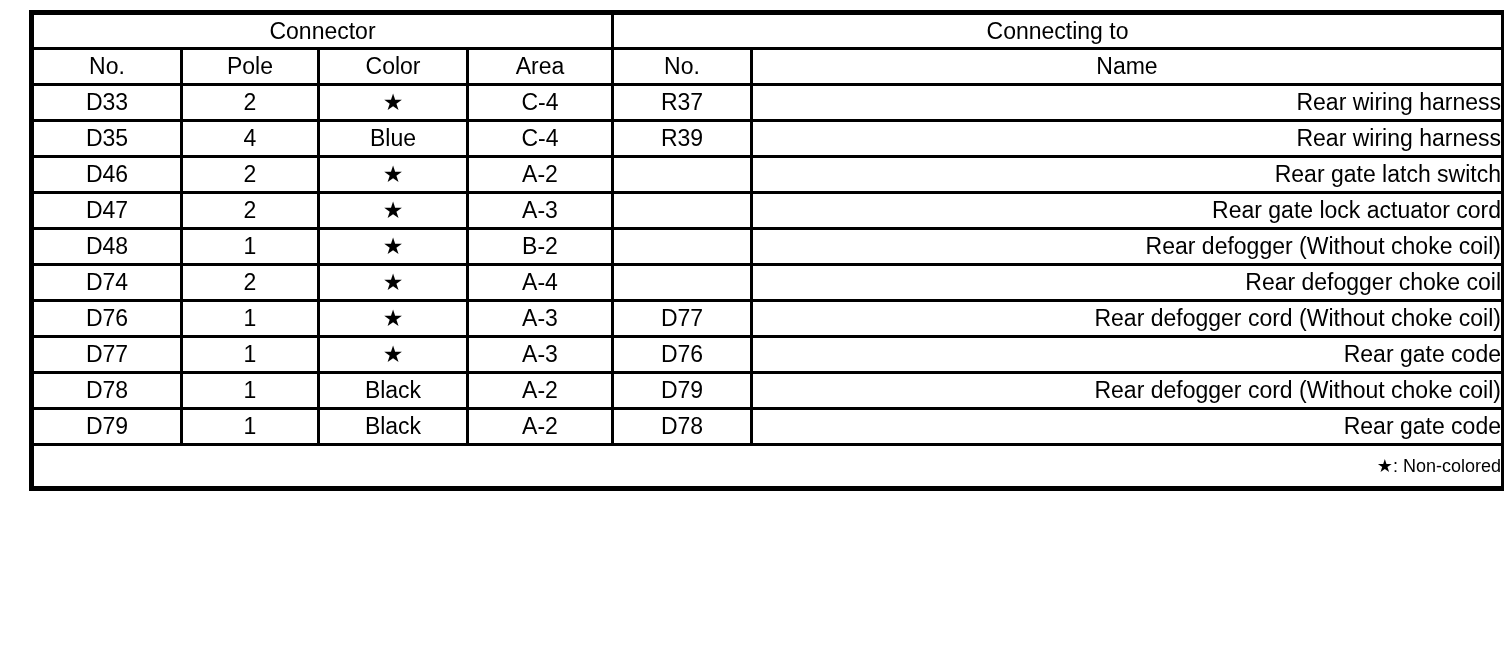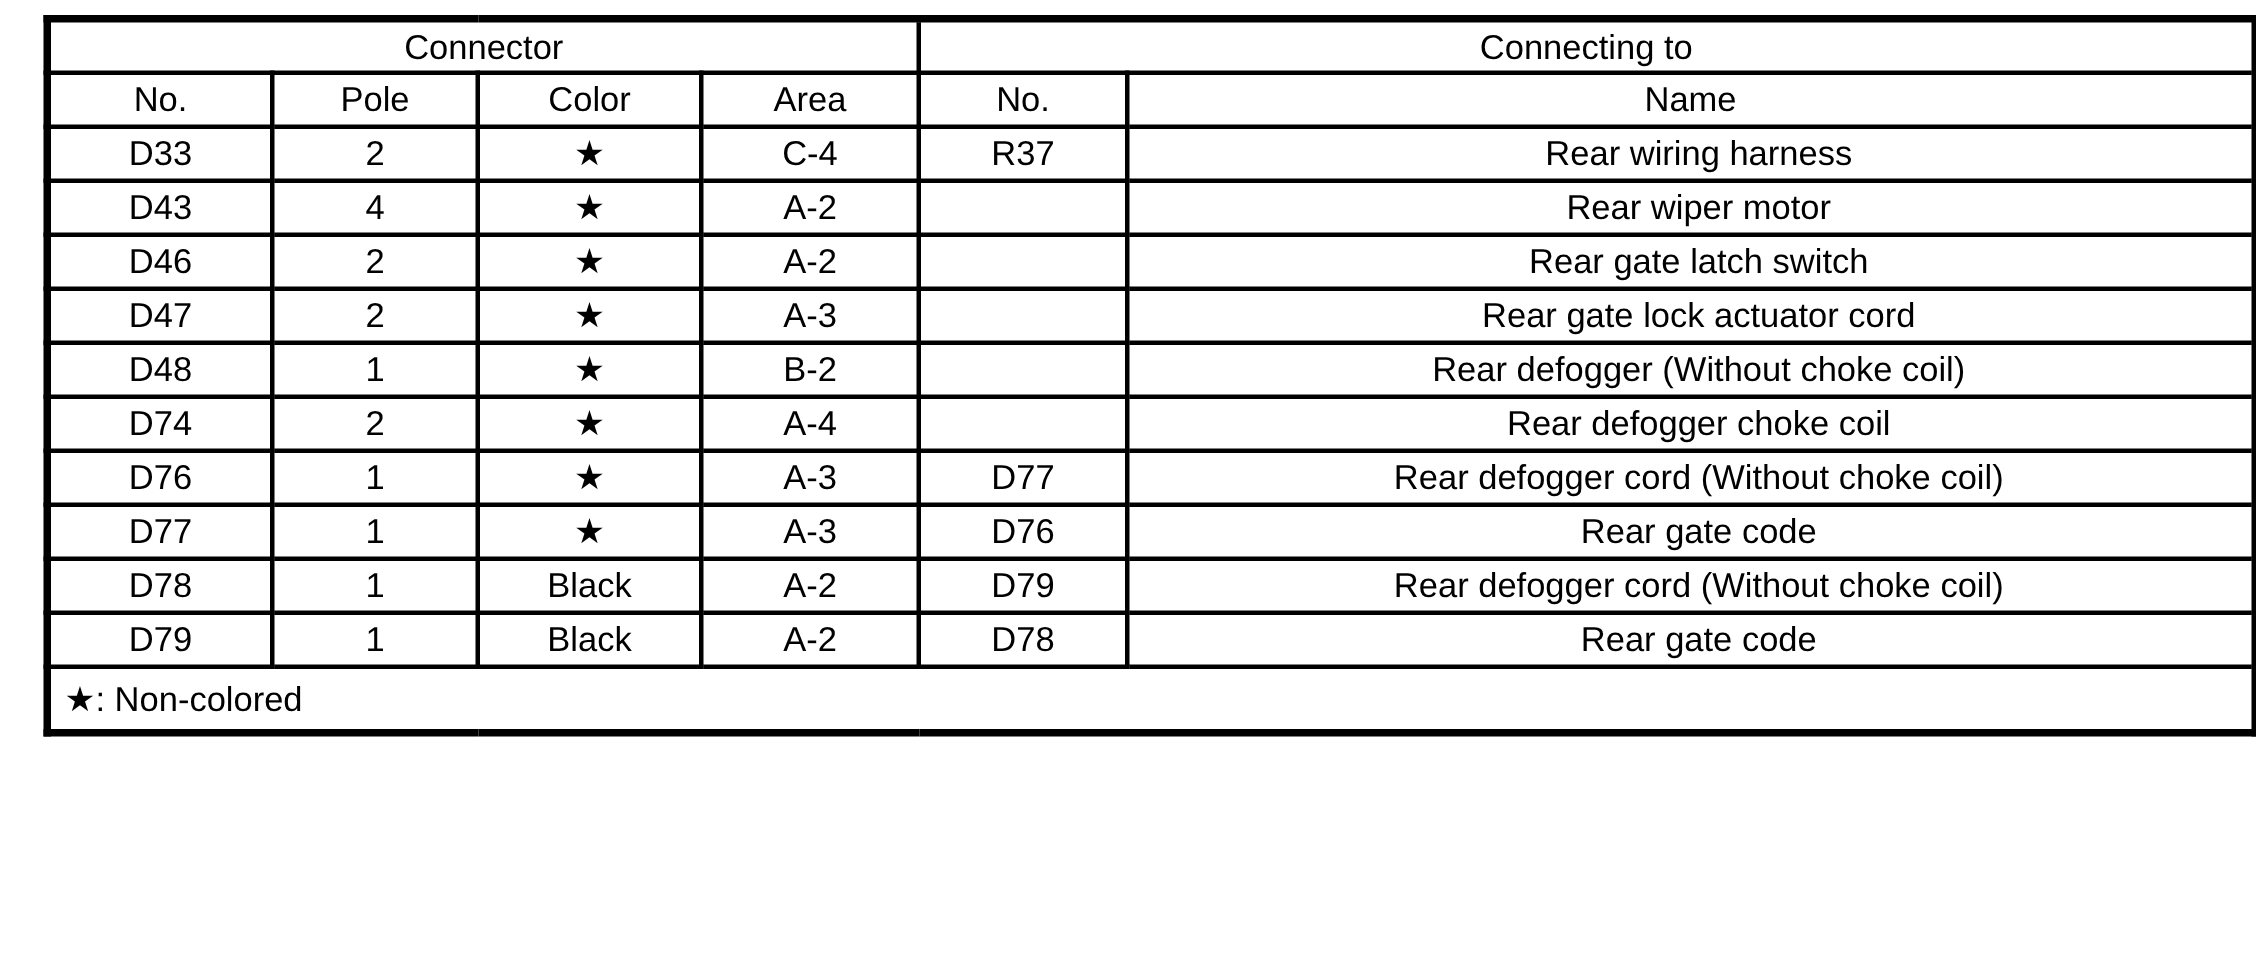--- a/index.html
+++ b/index.html
@@ -35,27 +35,27 @@
     vertical-align: middle;
     padding: 0;
     white-space: nowrap;
     overflow: hidden;
   }
   thead tr.group-row   { height: 36px; }
   thead tr.colhead-row { height: 36px; border-bottom-width: 4px; }
   tbody tr             { height: 36px; margin-top: 16px; }
   tfoot tr             { height: 44px; }
   td.name {
-    text-align: center;
+    text-align: right;
     padding-left: 11px;
   }
   tfoot td {
-    text-align: left;
+    text-align: right;
     padding-left: 9px;
-    font-size: 23px;
+    font-size: 18px;
   }
 </style>
 </head>
 <body>
 
 <div class="table-wrap">
   <table>
     <colgroup>
       <col style="width:150px">
       <col style="width:137px">
@@ -81,26 +81,26 @@
     <tbody id="rows-body">
         <tr>
     <td>D33</td>
     <td>2</td>
     <td>★</td>
     <td>C-4</td>
     <td>R37</td>
     <td class="name">Rear wiring harness</td>
   </tr>
         <tr>
-    <td>D43</td>
+    <td>D35</td>
     <td>4</td>
-    <td>★</td>
-    <td>A-2</td>
-    <td></td>
-    <td class="name">Rear wiper motor</td>
+    <td>Blue</td>
+    <td>C-4</td>
+    <td>R39</td>
+    <td class="name">Rear wiring harness</td>
   </tr>
         <tr>
     <td>D46</td>
     <td>2</td>
     <td>★</td>
     <td>A-2</td>
     <td></td>
     <td class="name">Rear gate latch switch</td>
   </tr>
         <tr>

